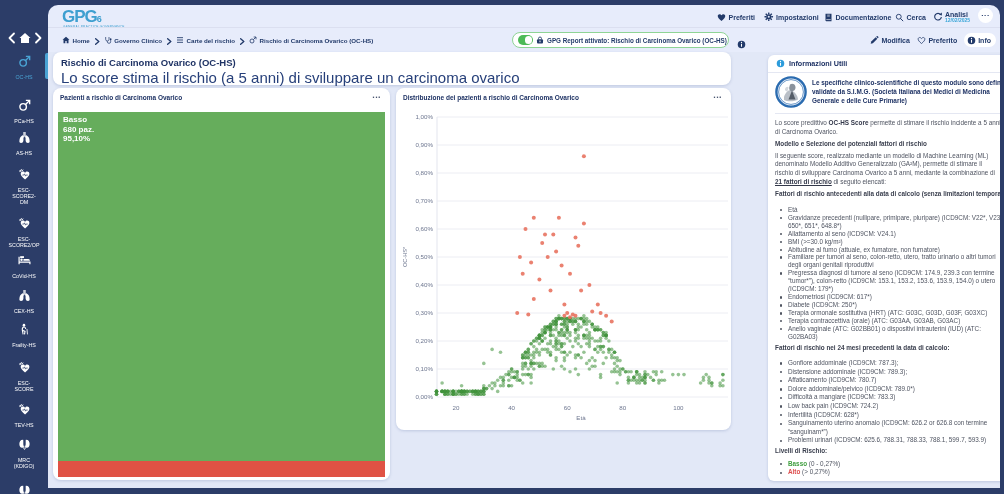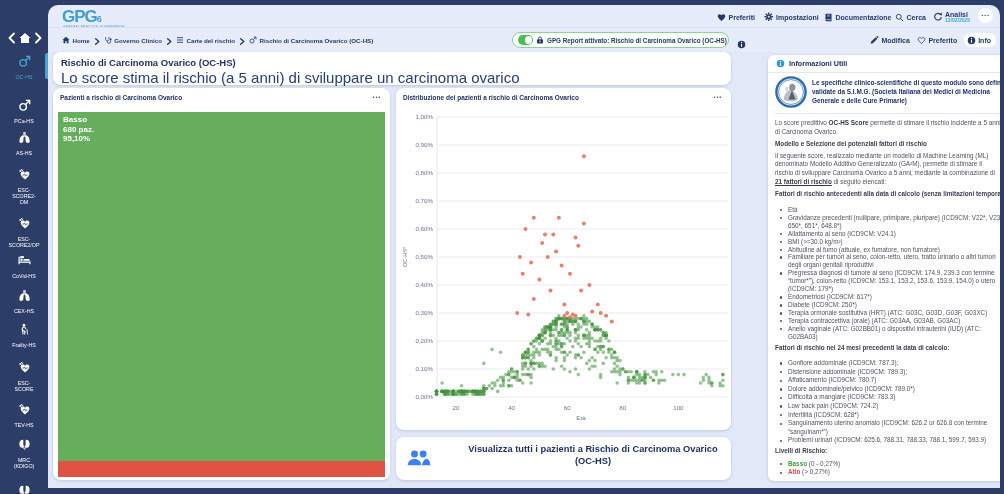--- a/index.html
+++ b/index.html
@@ -861,29 +861,20 @@
           <circle cx="170.0" cy="212.2" r="2.0" fill="#e87361" fill-opacity="0.9"></circle>
           <circle cx="172.8" cy="209.4" r="2.0" fill="#e87361" fill-opacity="0.9"></circle>
           <circle cx="175.5" cy="210.8" r="2.0" fill="#e87361" fill-opacity="0.9"></circle>
           <circle cx="183.9" cy="51.2" r="2.0" fill="#e87361" fill-opacity="0.9"></circle>
           <circle cx="192.2" cy="206.6" r="2.0" fill="#e87361" fill-opacity="0.9"></circle>
           <circle cx="211.7" cy="216.4" r="2.0" fill="#e87361" fill-opacity="0.9"></circle>
           <circle cx="200.6" cy="208.0" r="2.0" fill="#e87361" fill-opacity="0.9"></circle>
         </svg>
     </div>
 
-    <div class="card" style="left:348px;top:432px;width:335px;height:43px;">
-      <svg width="24" height="17" viewBox="0 0 32 22" style="position:absolute;left:11px;top:13px;">
-          <circle cx="10" cy="5" r="4.6" fill="#3b82f6"></circle>
-          <circle cx="21.5" cy="5" r="4.6" fill="#3b82f6"></circle>
-          <path d="M1 20 C1 14.5 5 11.5 10 11.5 C15 11.5 19 14.5 19 20 Z" fill="#3b82f6"></path>
-          <path d="M20 20 C20.5 14 24 11.5 26 11.5 C29 11.5 31 14.5 31 20 Z" fill="#3b82f6"></path>
-        </svg>
-      <div style="position:absolute;left:62px;top:7px;width:270px;text-align:center;font-size:9.3px;line-height:11.5px;font-weight:bold;color:#1e3264;">Visualizza tutti i pazienti a Rischio di Carcinoma Ovarico<br>(OC-HS)</div>
-    </div>
 
     <div class="card" style="left:720px;top:50px;width:256px;height:426px;border-radius:6px;overflow:hidden;">
       <div style="position:absolute;left:8px;top:4px;display:flex;align-items:center;gap:4px;">
           <svg width="9" height="9" viewBox="0 0 24 24">
             <circle cx="12" cy="12" r="10" fill="#2d9cdb"></circle>
             <rect x="10.6" y="10" width="2.8" height="8" fill="#fff"></rect>
             <circle cx="12" cy="6.5" r="1.7" fill="#fff"></circle>
           </svg>
           <span style="font-size:7.2px;font-weight:bold;color:#1e3264;">Informazioni Utili</span>
         </div>

